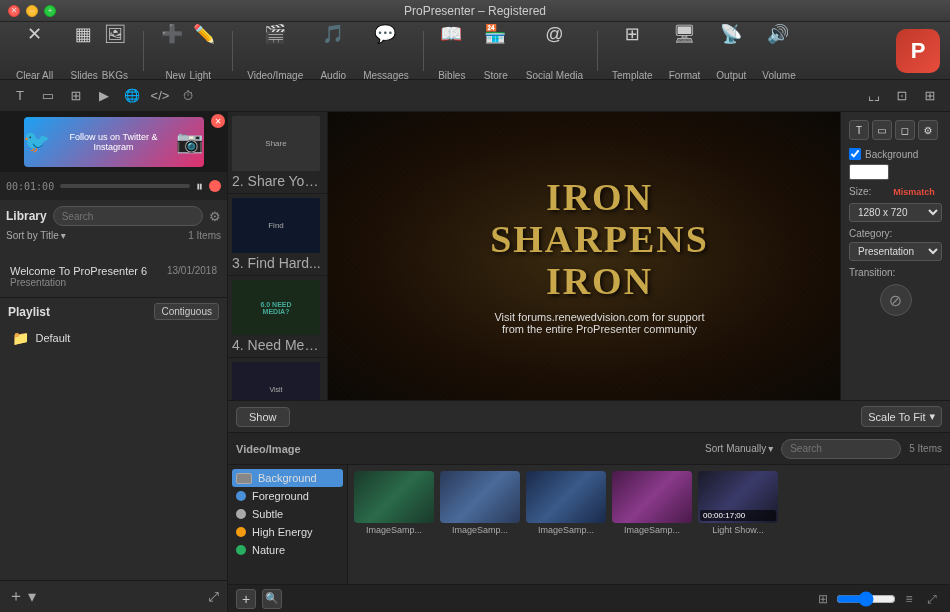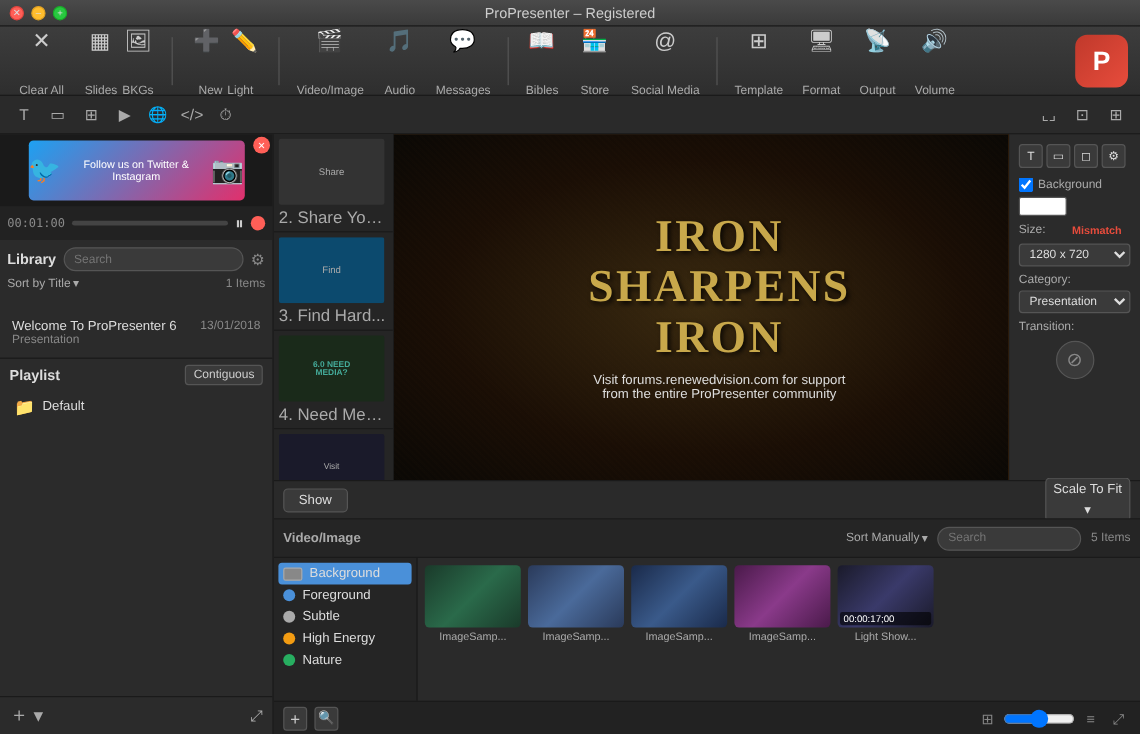--- a/index.html
+++ b/index.html
@@ -523,21 +523,20 @@
       background: #3a3a3a;
       border: 1px solid #555;
       border-radius: 4px;
       padding: 3px 6px;
       color: #ddd;
       font-size: 11px;
       cursor: pointer;
       display: flex;
       align-items: center;
       gap: 4px;
-      flex-direction: column;
     }
 
     
     .media-section {
       height: 180px;
       background: #2a2a2a;
       border-top: 1px solid #1a1a1a;
       display: flex;
       flex-direction: column;
       flex-shrink: 0;
@@ -894,21 +893,21 @@
 
       <div class="slides-list">
         <div class="slide-thumb">
           <div class="slide-thumb-img">
             <div style="font-size:8px;color:#aaa;text-align:center;padding:4px;">Share</div>
           </div>
           <div class="slide-label">2. Share You...</div>
         </div>
         <div class="slide-thumb">
           <div class="slide-thumb-img">
-            <div style="font-size:8px;color:#aaa;background:#0c4a6e;width:100%;height:100%;display:flex;align-items:center;justify-content:center;">Find</div>
+            <div style="font-size:8px;color:#aaa;background:#0f172a;width:100%;height:100%;display:flex;align-items:center;justify-content:center;">Find</div>
           </div>
           <div class="slide-label">3. Find Hard...</div>
         </div>
         <div class="slide-thumb">
           <div class="slide-thumb-img" style="background:#1a2a1a;">
             <div style="font-size:7px;color:#4a9;text-align:center;padding:2px;font-weight:bold;">6.0 NEED<br>MEDIA?</div>
           </div>
           <div class="slide-label">4. Need Med...</div>
         </div>
         <div class="slide-thumb">

